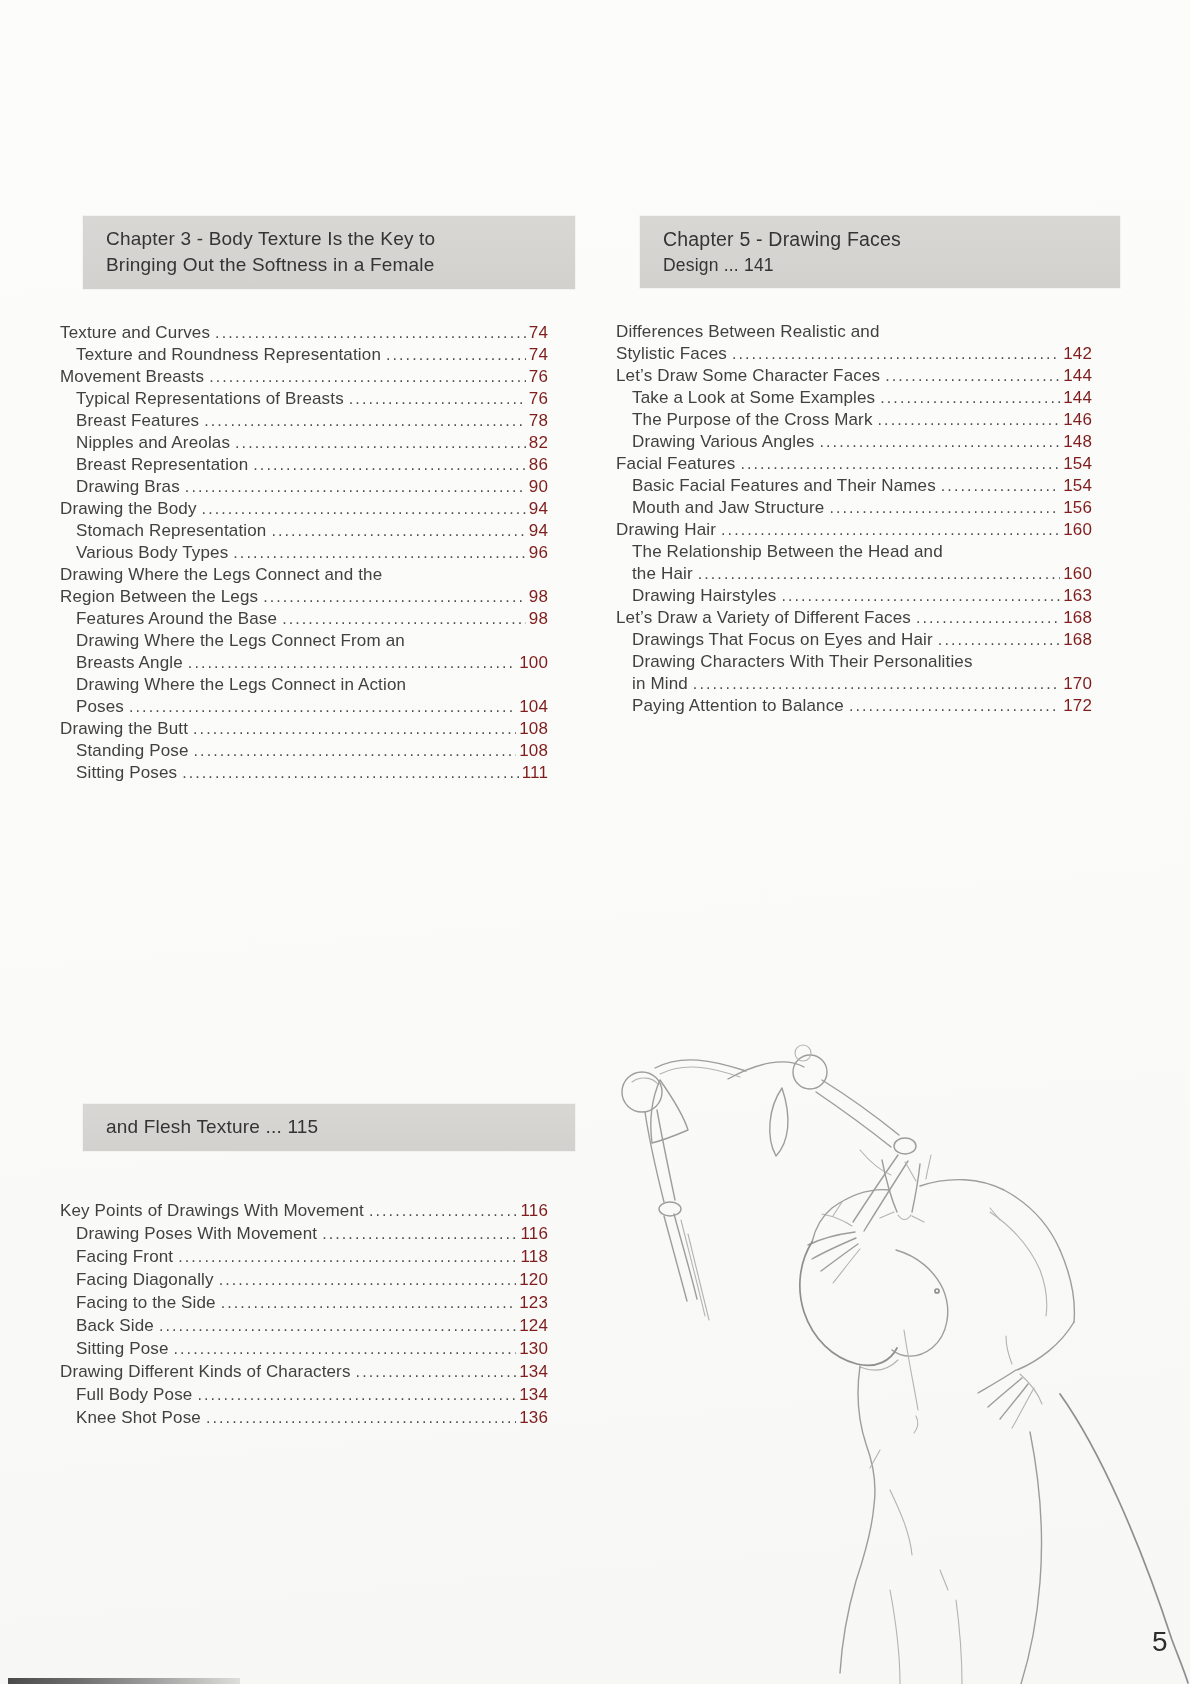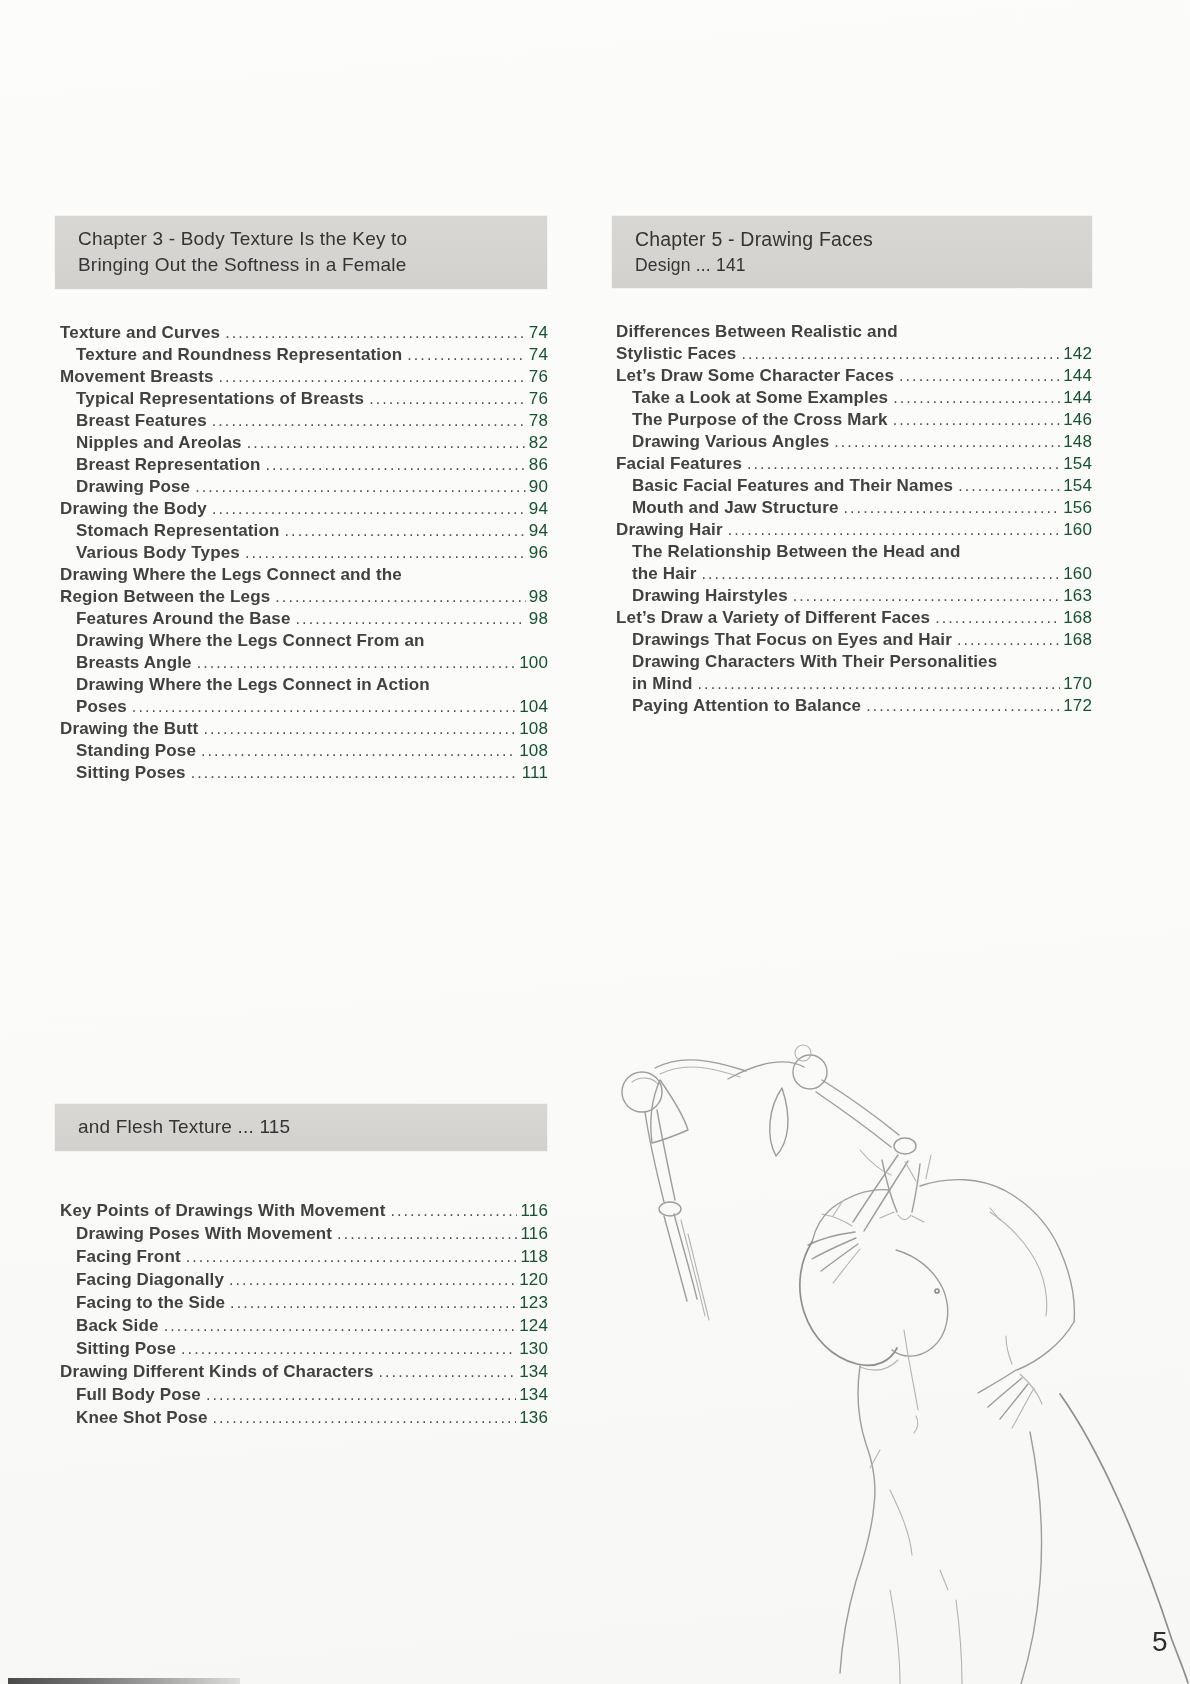--- a/index.html
+++ b/index.html
@@ -8,41 +8,42 @@
     background:linear-gradient(175deg,#fcfcfa 0%,#fafaf8 60%,#f7f7f5 100%);
     font-family:"Liberation Sans","DejaVu Sans",sans-serif;
     color:#3f3f3f;
   }
   .hdr-box{
     position:absolute;
     background:linear-gradient(180deg,#d8d7d4 0%,#d5d4d1 55%,#d2d1ce 100%);
     box-shadow:0 0 0 1px rgba(0,0,0,0.03);
     padding:10px 18px 11px 23px;
     color:#343434;
+    margin-left:28px;
   }
   .hdr-md{font-size:19px;line-height:26px;letter-spacing:.2px;white-space:nowrap;}
   .hdr-lg{font-size:19.5px;line-height:27px;letter-spacing:.2px;white-space:nowrap;}
   .hdr-sm{font-size:17.5px;line-height:24px;letter-spacing:.2px;white-space:nowrap;}
   .toc{
     position:absolute;
     font-size:17px;
     letter-spacing:.15px;
     color:#414141;
   }
   .toc .entry{margin:0;}
   .toc .entry.ind{padding-left:16px;}
   .toc .row{display:flex;align-items:baseline;line-height:22px;height:22px;overflow:hidden;}
   .toc.lh23 .row{line-height:23px;height:23px;}
-  .toc .t{white-space:nowrap;font-weight:bold;}
+  .toc .t{white-space:nowrap;}
   .toc .dots{
     flex:1;overflow:hidden;white-space:nowrap;
     letter-spacing:2.1px;margin:0 3px 0 5px;color:#4c4c4c;
     font-size:16px;
   }
-  .toc .pg{white-space:nowrap;color:#14532d;}
+  .toc .pg{white-space:nowrap;color:#7f1d1d;}
   #illustration{position:absolute;left:560px;top:950px;width:630px;height:734px;}
   #illustration path,#illustration circle,#illustration ellipse{
     fill:none;stroke:#9d9d9d;stroke-width:1.4;stroke-linecap:round;stroke-linejoin:round;
   }
   #illustration .lt{stroke:#b3b3b3;stroke-width:1.1;}
   #illustration .dk{stroke:#8f8f8f;stroke-width:1.7;}
   #page-number{
     position:absolute;right:22px;bottom:26px;
     font-size:28px;color:#2e2e2e;letter-spacing:.5px;
   }
@@ -105,21 +106,21 @@
     </div>
     <div class="entry ind">
       <div class="row">
         <span class="t">Breast Representation</span>
         <span class="dots">....................................................................................................</span>
         <span class="pg">86</span>
       </div>
     </div>
     <div class="entry ind">
       <div class="row">
-        <span class="t">Drawing Pose</span>
+        <span class="t">Drawing Bras</span>
         <span class="dots">....................................................................................................</span>
         <span class="pg">90</span>
       </div>
     </div>
     <div class="entry">
       <div class="row">
         <span class="t">Drawing the Body</span>
         <span class="dots">....................................................................................................</span>
         <span class="pg">94</span>
       </div>

